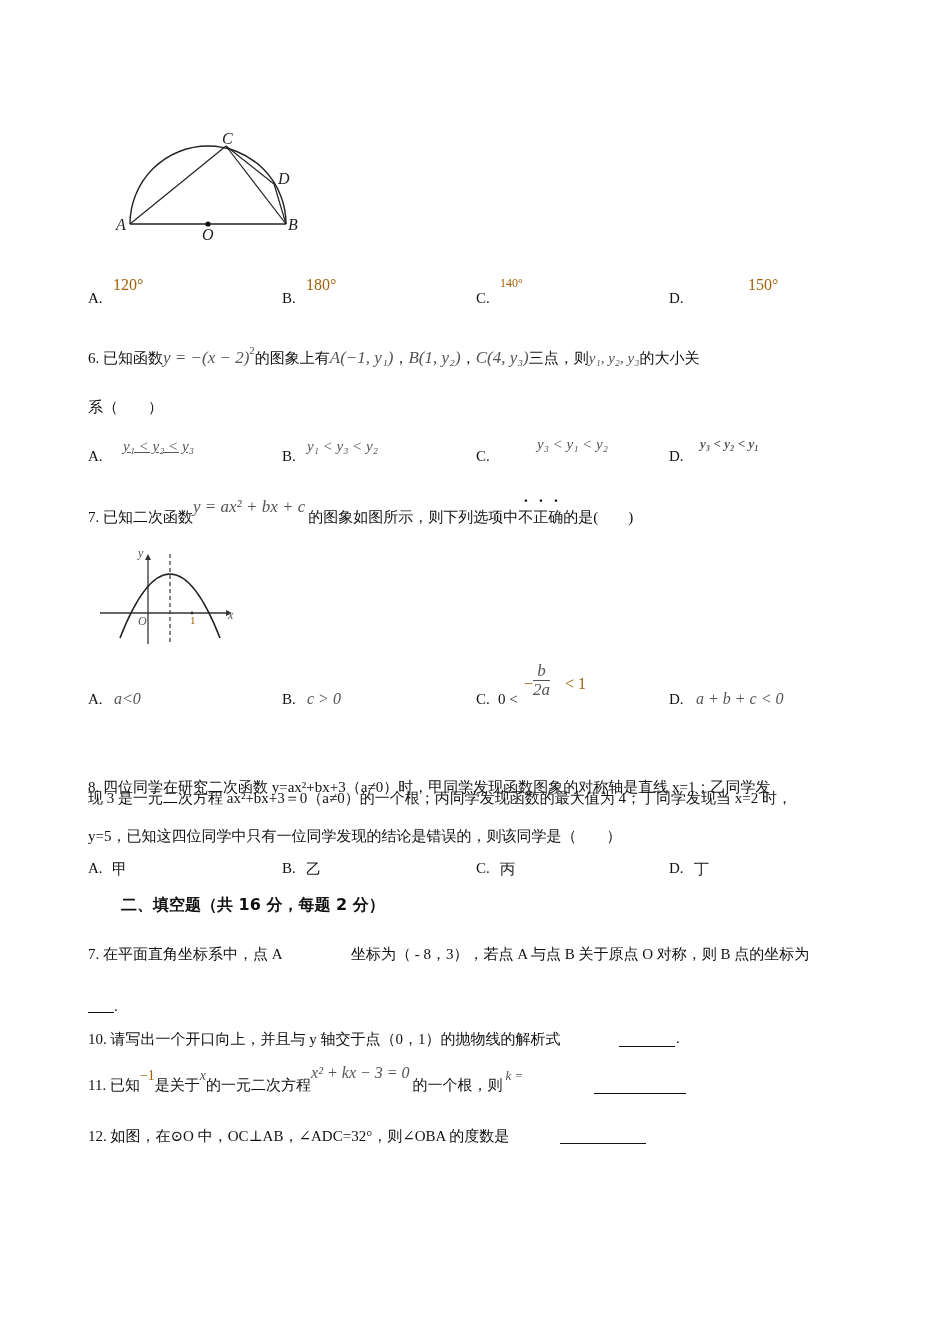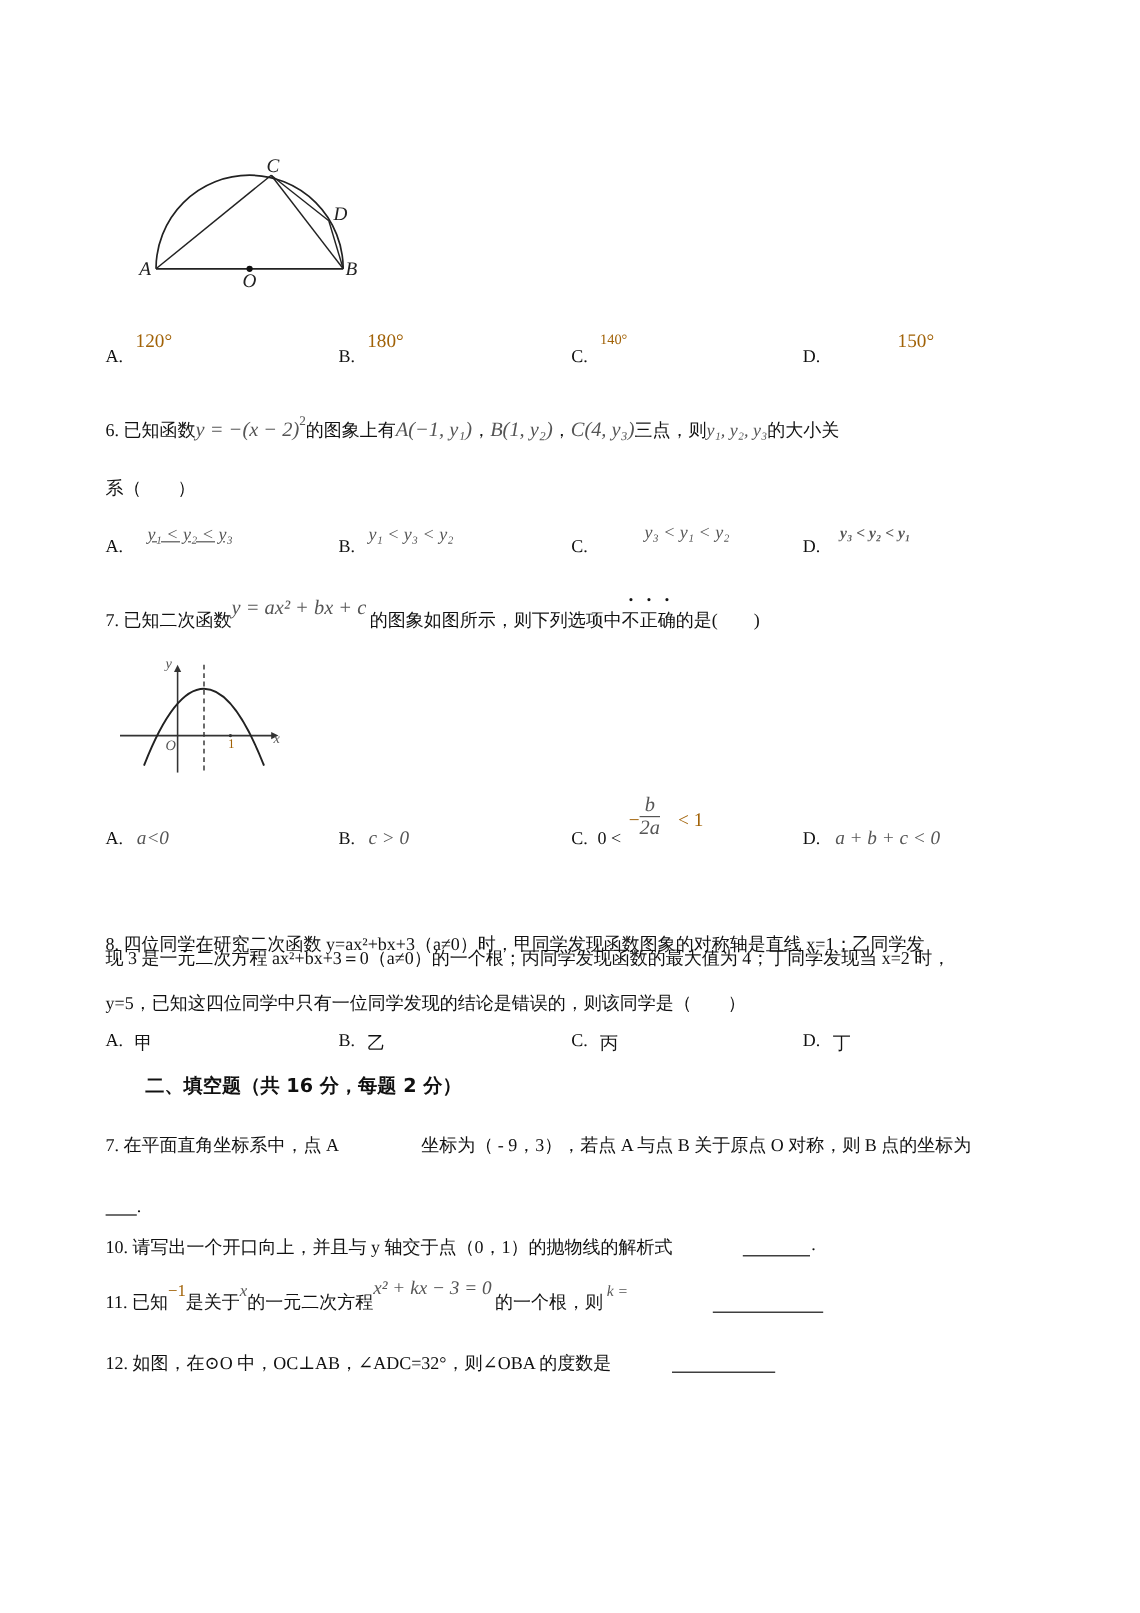--- a/index.html
+++ b/index.html
@@ -110,21 +110,21 @@
   <span class="abs" style="left:306px; top:860px;">乙</span>
   <span class="abs" style="left:476px; top:860px;">C.</span>
   <span class="abs" style="left:500px; top:860px;">丙</span>
   <span class="abs" style="left:669px; top:860px;">D.</span>
   <span class="abs" style="left:694px; top:860px;">丁</span>
 </div>
 
 <span class="abs section" style="left:88px; top:895px;">二、填空题（共 16 分，每题 2 分）</span>
 
 <span class="abs" style="left:88px; top:945px;">7. 在平面直角坐标系中，点 A</span>
-<span class="abs" style="left:351px; top:945px;">坐标为（ - 9，3），若点 A 与点 B 关于原点 O 对称，则 B 点的坐标为</span>
+<span class="abs" style="left:351px; top:945px;">坐标为（ - 8，3），若点 A 与点 B 关于原点 O 对称，则 B 点的坐标为</span>
 <span class="abs blank" style="left:88px; top:996px; width:26px; height:16px;"></span>
 <span class="abs" style="left:114px; top:998px;">.</span>
 
 <span class="abs" style="left:88px; top:1030px;">10. 请写出一个开口向上，并且与 y 轴交于点（0，1）的抛物线的解析式</span>
 <span class="abs blank" style="left:619px; top:1030px; width:56px; height:16px;"></span>
 <span class="abs" style="left:676px; top:1030px;">.</span>
 
 <div class="abs" style="left:88px; top:1076px;">
   <span>11. 已知</span><span class="mathn" style="position:relative; top:-10px; font-size:14px;">−1</span><span>是关于</span><span class="math" style="position:relative; top:-10px; font-size:14px;">x</span><span>的一元二次方程</span><span class="math" style="position:relative; top:-12px; font-size:16px;">x² + kx − 3 = 0</span><span style="margin-left:3px;">的一个根，则</span><span class="math" style="position:relative; top:-10px; font-size:13px; margin-left:3px;">k =</span>
 </div>

